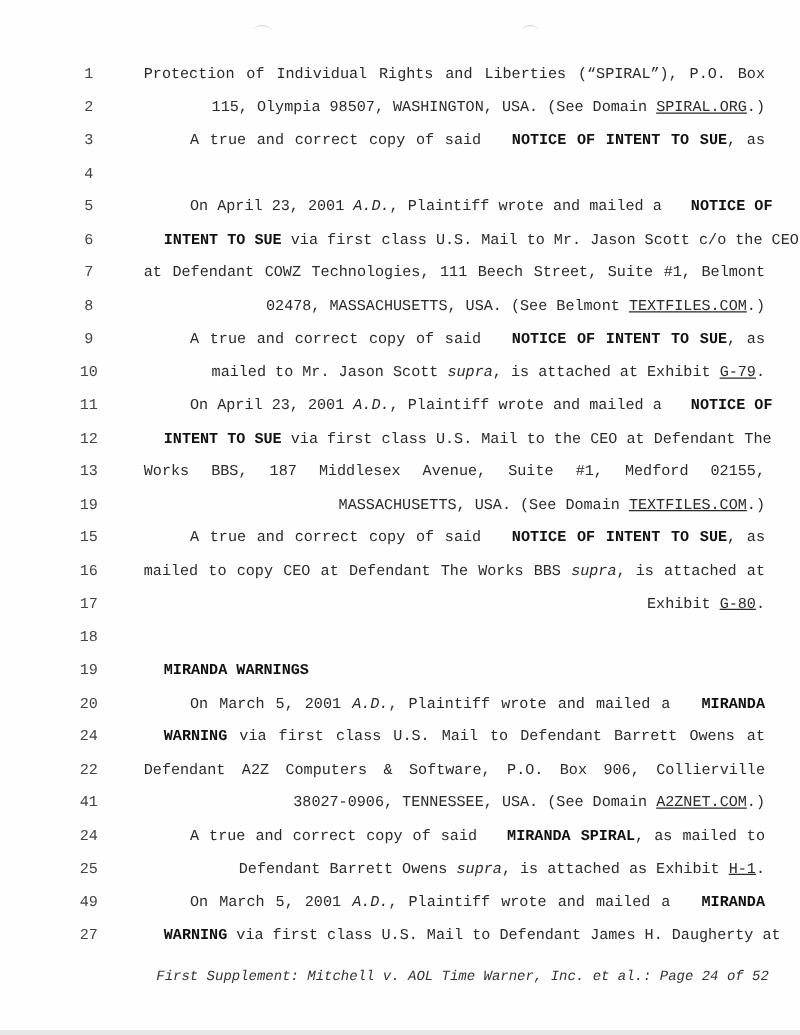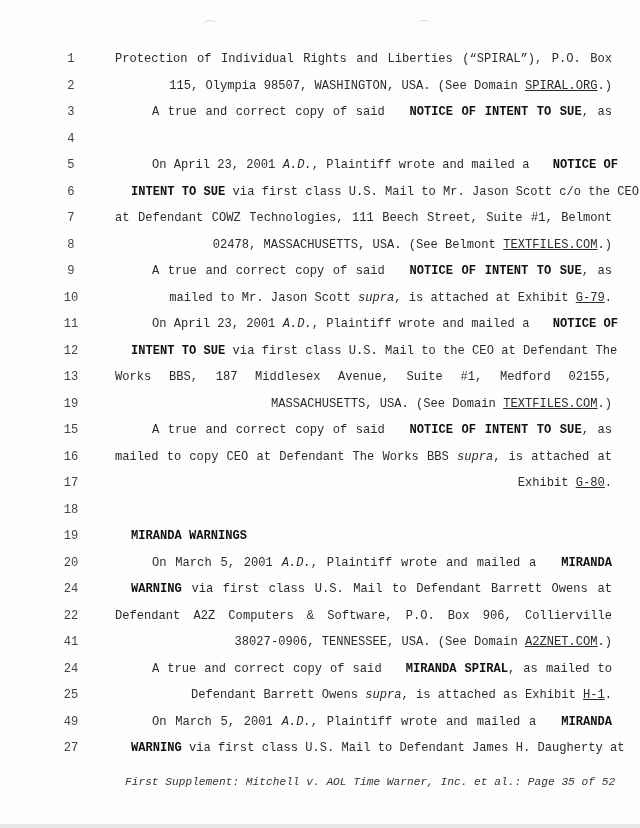--- a/index.html
+++ b/index.html
@@ -164,15 +164,15 @@
       <span class="num">49</span>
       <span class="txt j ind"><span>On March 5, 2001 </span><i>A.D.</i><span>, Plaintiff wrote and mailed a </span><b class="u">MIRANDA</b></span>
     </div>
 
     <div class="row">
       <span class="num">27</span>
       <span class="txt j"><b class="u">WARNING</b><span> via first class U.S. Mail to Defendant James H. Daugherty at</span></span>
     </div>
   </div>
 
-  <div class="footer">First Supplement:  Mitchell v. AOL Time Warner, Inc. et al.:  Page 35 of 52</div>
+  <div class="footer">First Supplement:  Mitchell v. AOL Time Warner, Inc. et al.:  Page 24 of 52</div>
   <div class="bottom-edge"></div>
 </div>
 
 </body></html>

